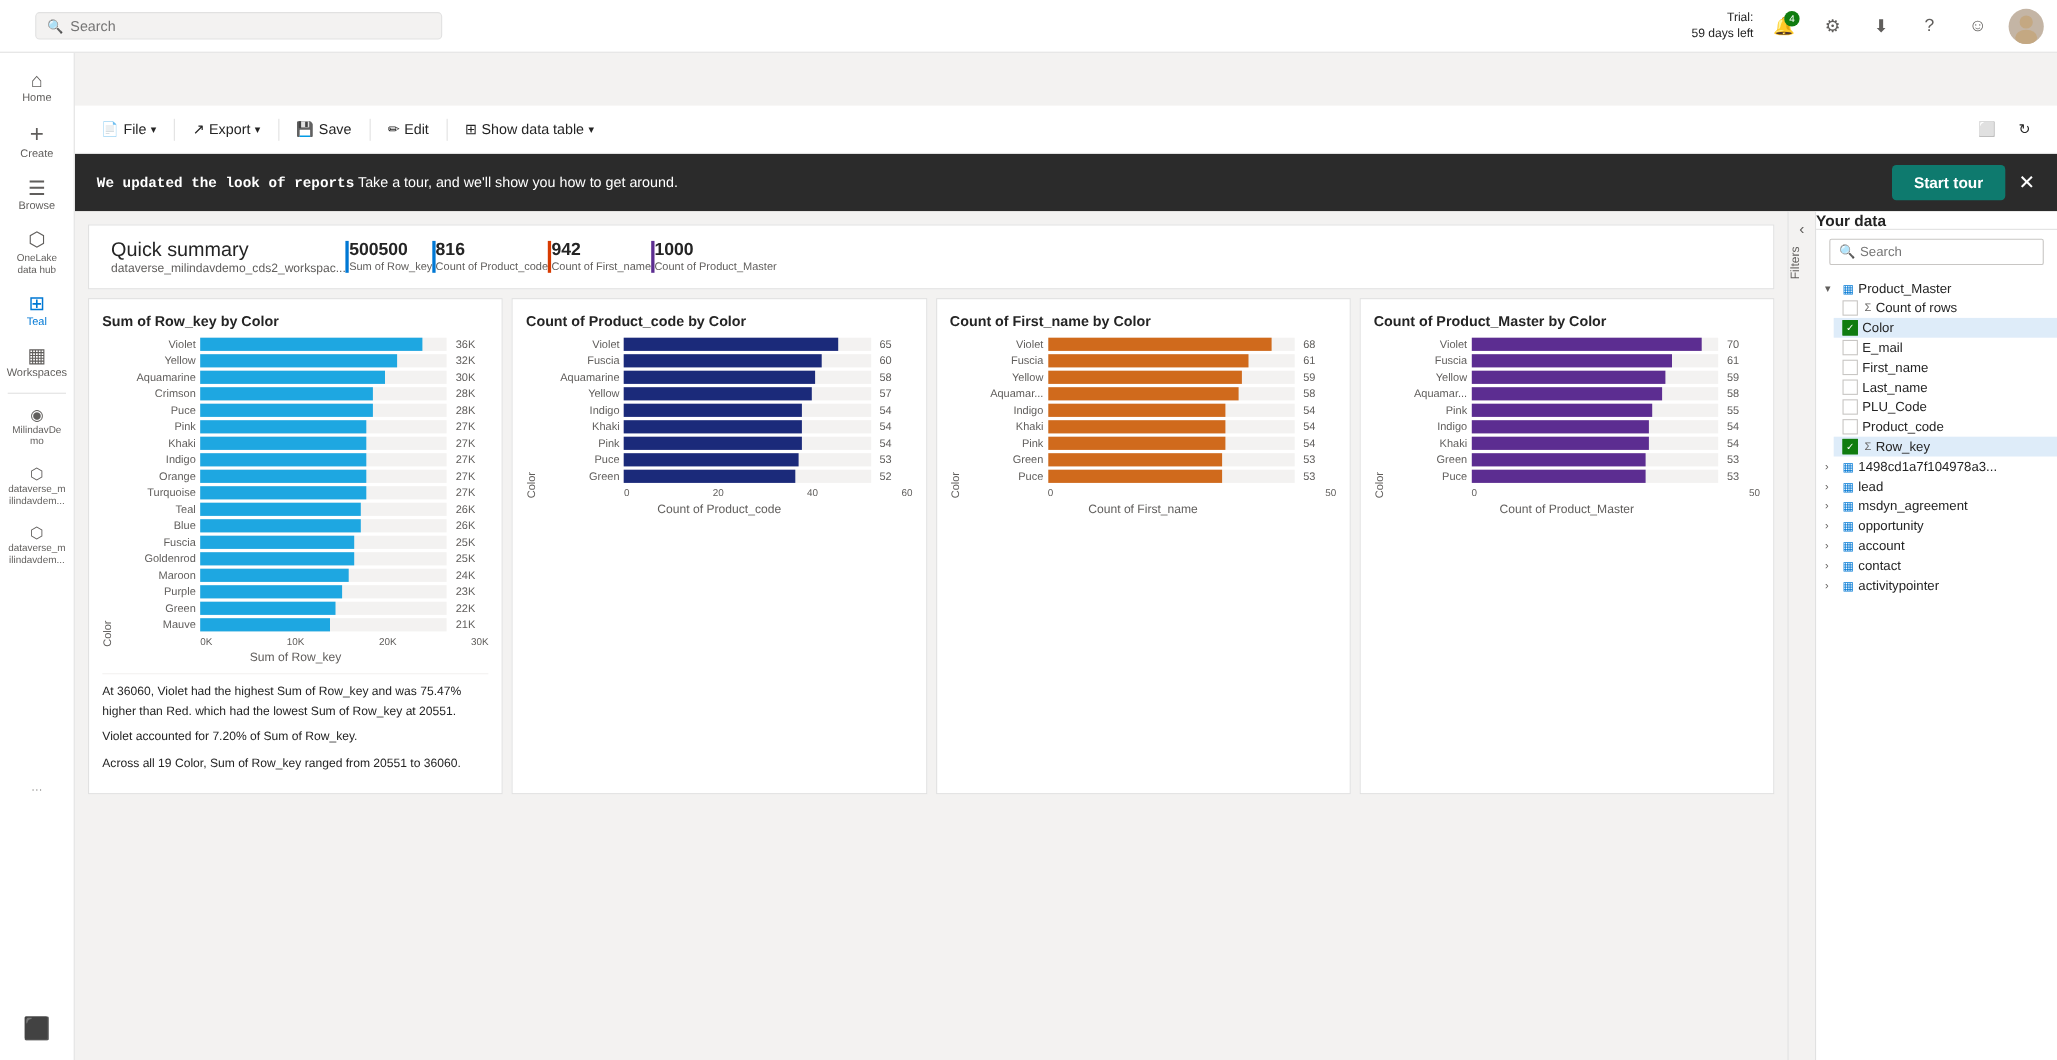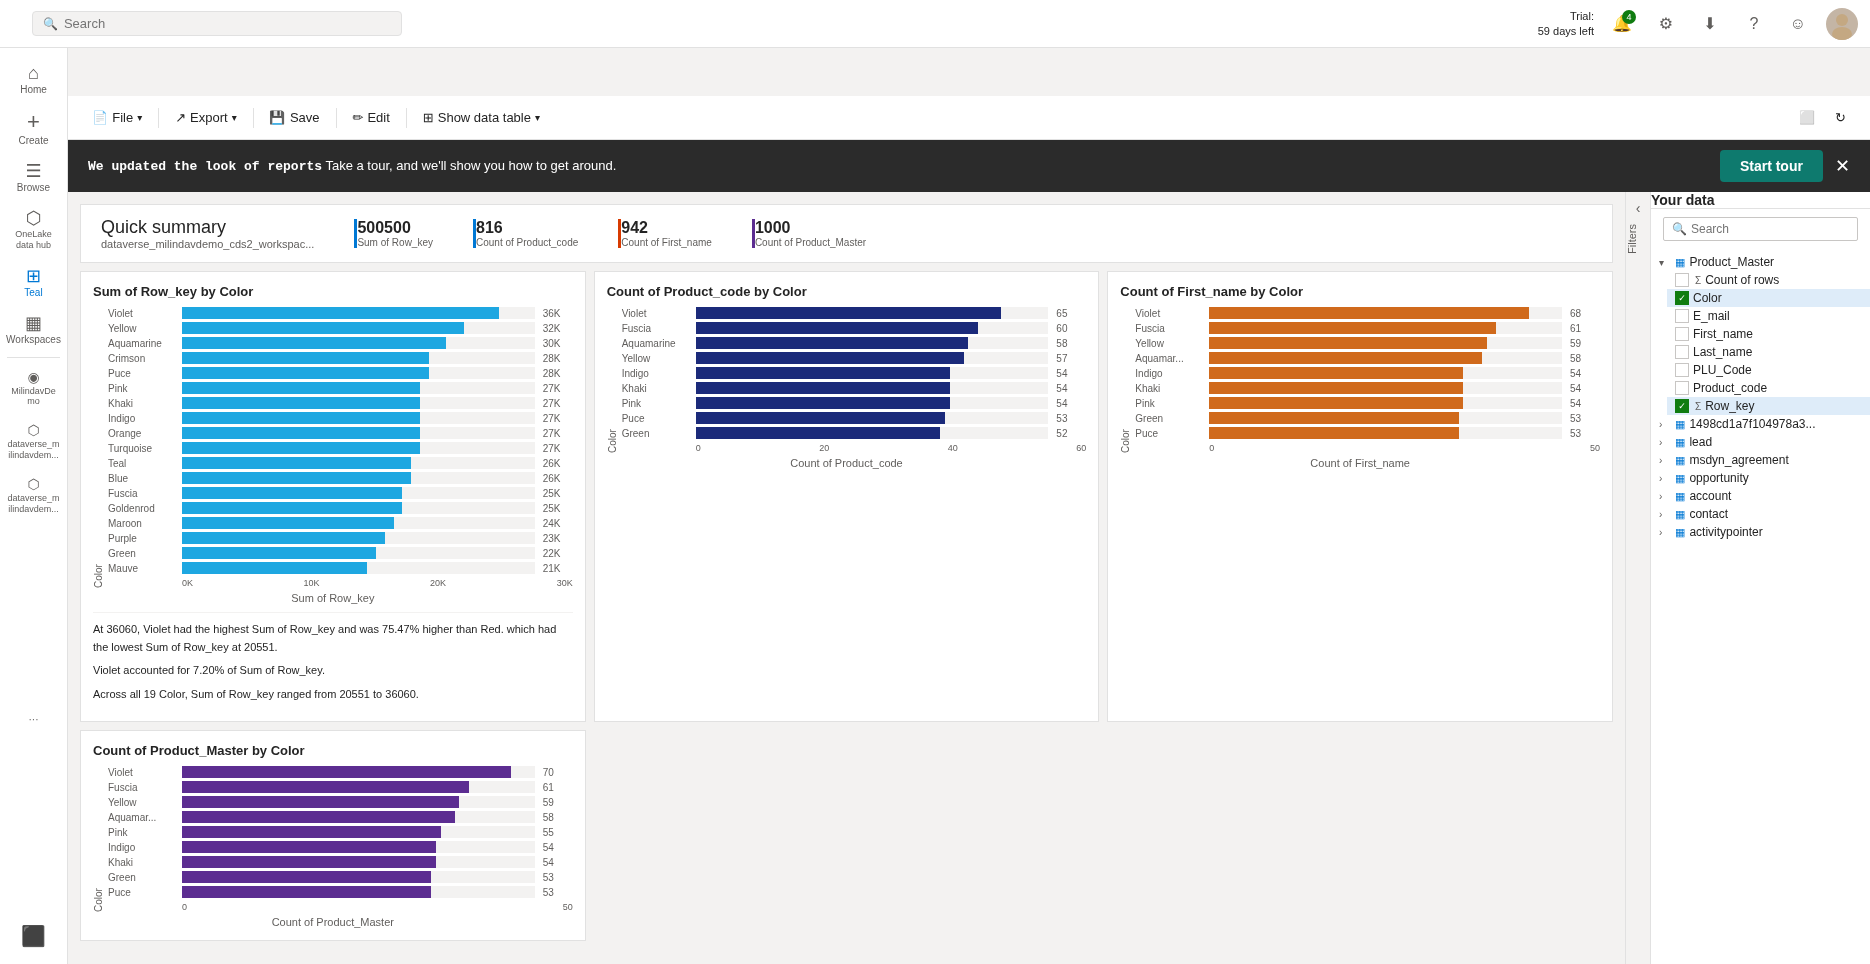--- a/index.html
+++ b/index.html
@@ -49,41 +49,41 @@
     .start-tour-btn { background: #0e7a6e; color: white; border: none; padding: 8px 20px; border-radius: 4px; font-size: 14px; font-weight: 600; cursor: pointer; }
     .close-banner { background: transparent; border: none; color: white; font-size: 18px; cursor: pointer; }
 
     
     .content-area { display: flex; flex: 1; overflow: hidden; }
 
     
     .reports-area { flex: 1; overflow-y: auto; background: #f3f2f1; padding: 12px; }
 
     
-    .quick-summary { background: white; padding: 12px 20px; margin-bottom: 8px; display: flex; align-items: center; gap: 40px; border: 1px solid #e1e1e1; }
+    .quick-summary { background: white; padding: 12px 20px; margin-bottom: 8px; display: flex; align-items: center; border: 1px solid #e1e1e1; }
     .qs-title { }
     .qs-title h2 { font-size: 18px; font-weight: 300; color: #242424; }
     .qs-title p { font-size: 11px; color: #605e5c; }
     .qs-metric { border-left: 3px solid #0078d4; padding-left: 0; }
     .qs-metric.orange { border-left-color: #d83b01; }
     .qs-metric.purple { border-left-color: #5c2d91; }
     .qs-metric-value { font-size: 16px; font-weight: 600; color: #242424; }
     .qs-metric-label { font-size: 10px; color: #605e5c; }
 
     
-    .charts-grid { display: grid; grid-template-columns: 1fr 1fr 1fr; gap: 8px; }
+    .charts-grid { display: grid; grid-template-columns: 1fr 1fr 1fr 1fr; gap: 8px; }
     .chart-card { background: white; border: 1px solid #e1e1e1; padding: 12px; }
     .chart-title { font-size: 13px; font-weight: 600; color: #242424; margin-bottom: 8px; }
 
     
     .bar-chart-container { display: flex; gap: 4px; }
     .bar-chart-y-label { writing-mode: vertical-rl; transform: rotate(180deg); font-size: 10px; color: #605e5c; text-align: center; flex-shrink: 0; display: flex; align-items: center; }
     .bar-chart-inner { flex: 1; }
     .bar-row { display: flex; align-items: center; margin-bottom: 3px; gap: 4px; }
-    .bar-label { width: 70px; font-size: 10px; color: #605e5c; flex-shrink: 0; }
+    .bar-label { width: 70px; text-align: right; font-size: 10px; color: #605e5c; flex-shrink: 0; }
     .bar-track { flex: 1; height: 12px; background: #f3f2f1; position: relative; }
     .bar-fill { height: 100%; }
     .bar-value { font-size: 10px; color: #605e5c; margin-left: 4px; flex-shrink: 0; width: 30px; }
     .x-axis-labels { display: flex; justify-content: space-between; font-size: 9px; color: #605e5c; margin-top: 4px; padding-left: 74px; }
     .x-axis-title { text-align: center; font-size: 11px; color: #605e5c; margin-top: 4px; }
 
     
     .narrative { font-size: 11px; color: #242424; line-height: 1.6; margin-top: 8px; padding-top: 8px; border-top: 1px solid #f3f2f1; }
 
     

